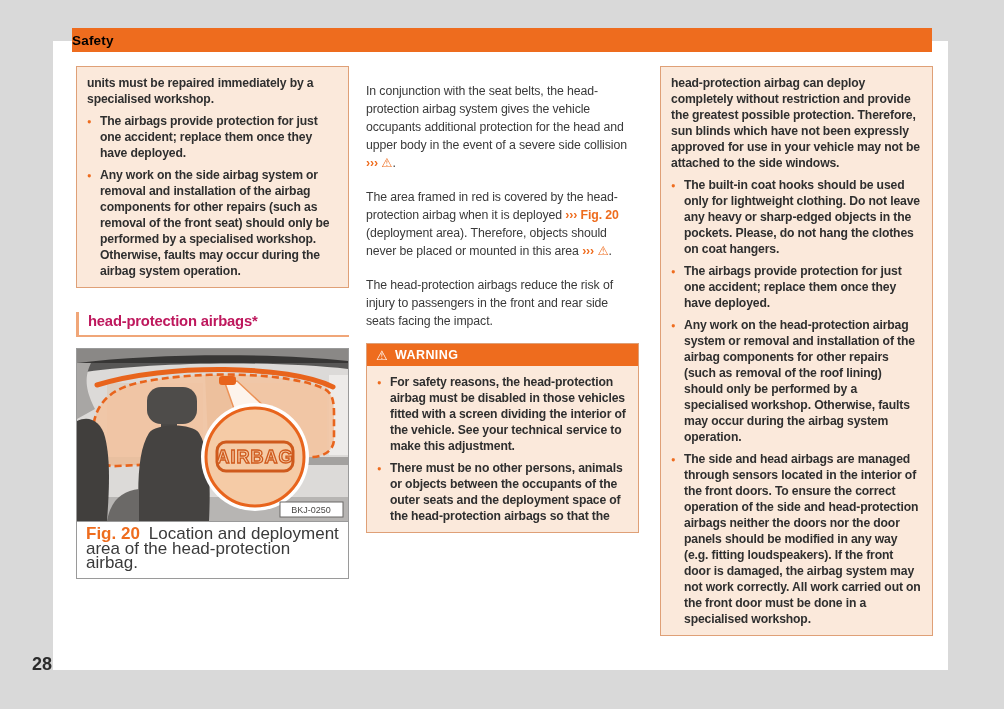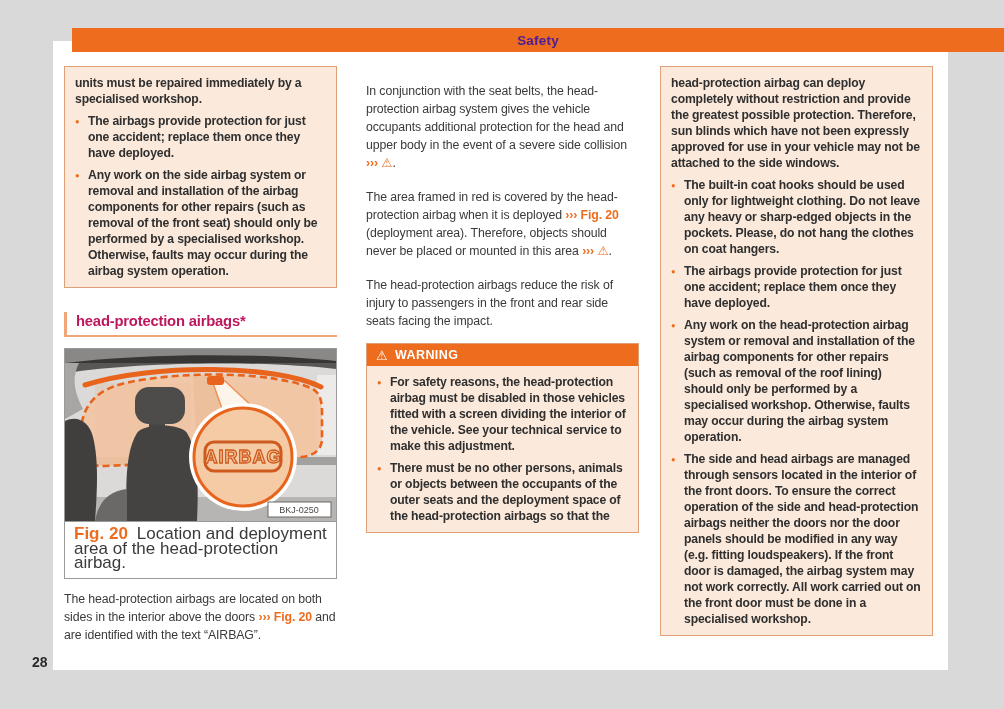--- a/index.html
+++ b/index.html
@@ -8,27 +8,27 @@
     background:#d9d9d9;
     font-family:"Liberation Sans", sans-serif;
     color:#363636;
     -webkit-font-smoothing:antialiased;
   }
   .page{
     position:absolute;left:53px;top:41px;width:895px;height:629px;
     background:#ffffff;
   }
   .header-bar{
-    position:absolute;left:72px;top:28px;width:932px;height:24px;
-    background:#ee6c1e;color:#4c1d95;
-    display:flex;align-items:center;justify-content:center;
+    position:absolute;left:72px;top:28px;width:860px;height:24px;
+    background:#ee6c1e;color:#000000;
+    display:flex;align-items:center;
     font-size:13.5px;font-weight:bold;letter-spacing:.2px;
   }
   .col{position:absolute;top:66px;width:273px;}
-  .col1{left:64px;}
+  .col1{left:76px;}
   .col2{left:366px;}
   .col3{left:660px;}
 
   
   .wbox{
     background:#fbe9db;border:1px solid #dfa077;
     padding:8px 10px;box-sizing:border-box;
   }
   .wbox p, .wbox .bullet{
     margin:0 0 6px 0;
@@ -74,21 +74,21 @@
   .figure-image{display:block;}
   .figure-caption{
     border-top:1px solid #9a9a9a;background:#fff;
     padding:5px 9px 7px 9px;
     font-size:17px;line-height:14.6px;color:#3a3a3a;
   }
   .figure-caption .figref{color:#ee6c1e;font-weight:bold;margin-right:9px;}
 
   .page-number{
     position:absolute;left:32px;top:654px;
-    font-size:14px;font-weight:bold;color:#2b2b2b;
+    font-size:18px;font-weight:bold;color:#2b2b2b;
   }
 </style>
 </head>
 <body>
 
 <div class="page"></div>
 
 <div class="header-bar">
   <span>Safety</span>
 </div>
@@ -140,21 +140,20 @@
       <text x="178" y="114" text-anchor="middle" font-family="Liberation Sans, sans-serif" font-size="18" font-weight="bold" letter-spacing="1" fill="#f5cba6" stroke="#cf5a1d" stroke-width="1.3">AIRBAG</text>
 
       <rect x="203" y="153" width="63" height="15" fill="#ffffff" stroke="#6a6866" stroke-width="1"></rect>
       <text x="234" y="164" text-anchor="middle" font-family="Liberation Sans, sans-serif" font-size="9" fill="#4a4846">BKJ-0250</text>
     </svg>
     <div class="figure-caption">
       <span class="figref">Fig. 20</span><span>Location and deployment area of the head-protection airbag.</span>
     </div>
   </div>
 
-  <p class="para" style="margin-top:11px;"><span>The head-protection airbags are located on both sides in the interior above the doors </span><span class="ref">››› Fig. 20</span><span> and are identified with the text “AIRBAG”.</span></p>
 </div>
 
 <div class="col col2">
   <p class="para"><span>In conjunction with the seat belts, the head-protection airbag system gives the vehicle occupants additional protection for the head and upper body in the event of a severe side collision </span><span class="ref">››› </span><span class="warn-glyph">⚠</span><span>.</span></p>
   <p class="para"><span>The area framed in red is covered by the head-protection airbag when it is deployed </span><span class="ref">››› Fig. 20</span><span> (deployment area). Therefore, objects should never be placed or mounted in this area </span><span class="ref">››› </span><span class="warn-glyph">⚠</span><span>.</span></p>
   <p class="para">The head-protection airbags reduce the risk of injury to passengers in the front and rear side seats facing the impact.</p>
 
   <div class="warnframe">
     <div class="warnhead">
       <span class="tri">⚠</span>

